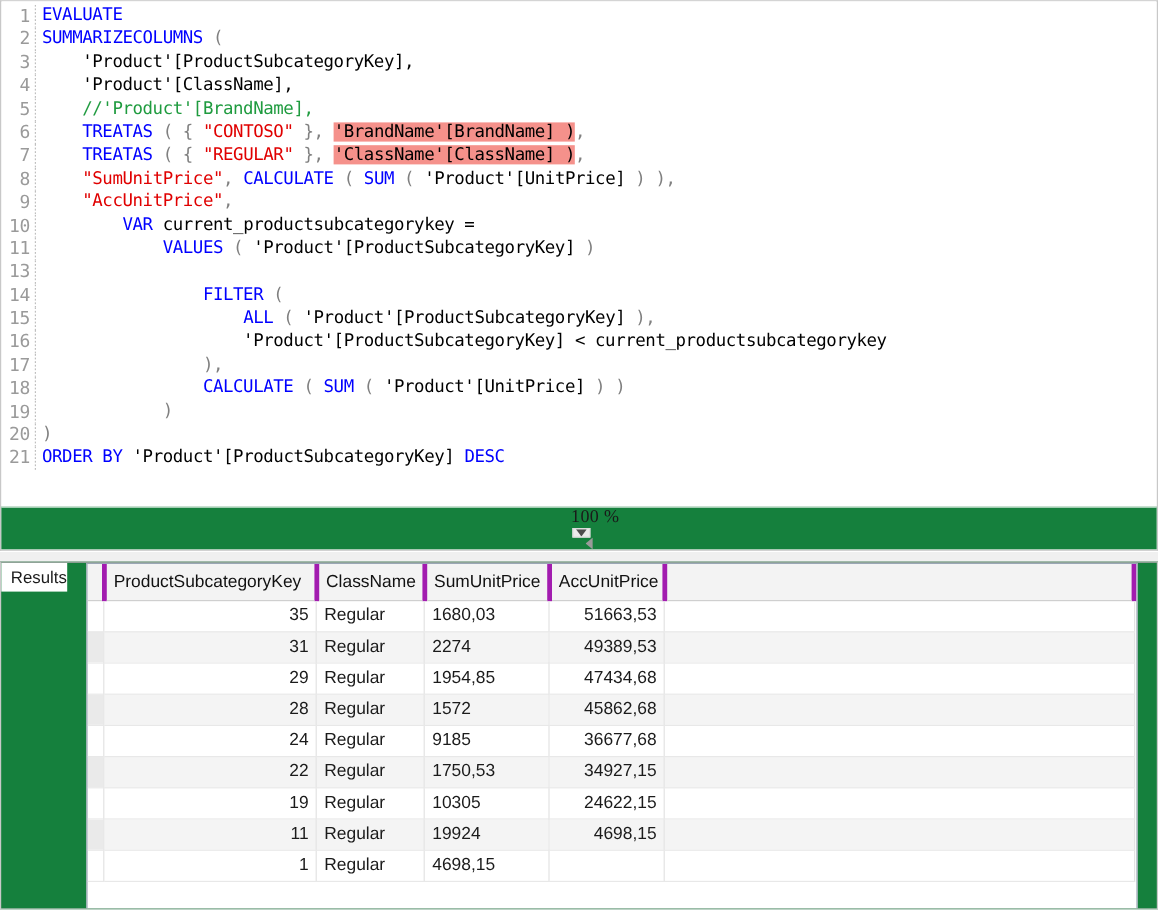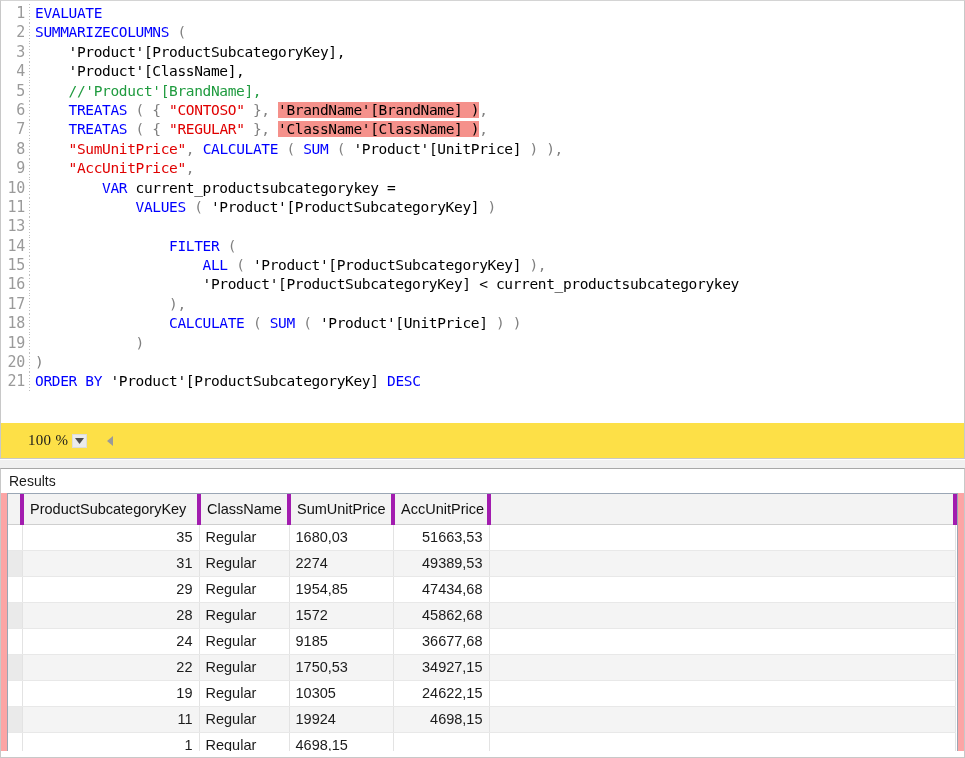--- a/index.html
+++ b/index.html
@@ -77,23 +77,24 @@
   .hl   { background: #f5918b; color: #000000; }
 
   
   .zoom-strip {
     position: absolute;
     left: 0; bottom: 0;
     width: 963px;
     height: 36px;
     display: flex;
     align-items: center;
-    background: #fde047;
+    background: #15803d;
     border-top: 1px solid #ffffff;
     box-sizing: border-box;
+    flex-direction: column;
   }
   .zoom-label {
     margin-left: 27px;
     font-family: "Liberation Serif", serif;
     font-size: 15px;
     color: #1a1a1a;
     letter-spacing: 0.3px;
   }
   .zoom-caret {
     margin-left: 4px;
@@ -121,24 +122,25 @@
     border-top: 1px solid #ffffff;
     flex: none;
   }
 
   
   .results-pane {
     flex: 1;
     border: 1px solid #c8c8c8;
     border-top: 1px solid #a7a7a7;
     box-sizing: border-box;
-    background: #fca5a5;
-    display: flex;
-    flex-direction: column;
-    overflow: hidden;
+    background: #15803d;
+    display: flex;
+    flex-direction: row;
+    overflow: hidden;
+    gap: 10px;
   }
   .results-title {
     height: 24px;
     line-height: 24px;
     padding-left: 8px;
     font-size: 14px;
     color: #1b1b1b;
     background: #ffffff;
     flex: none;
   }

